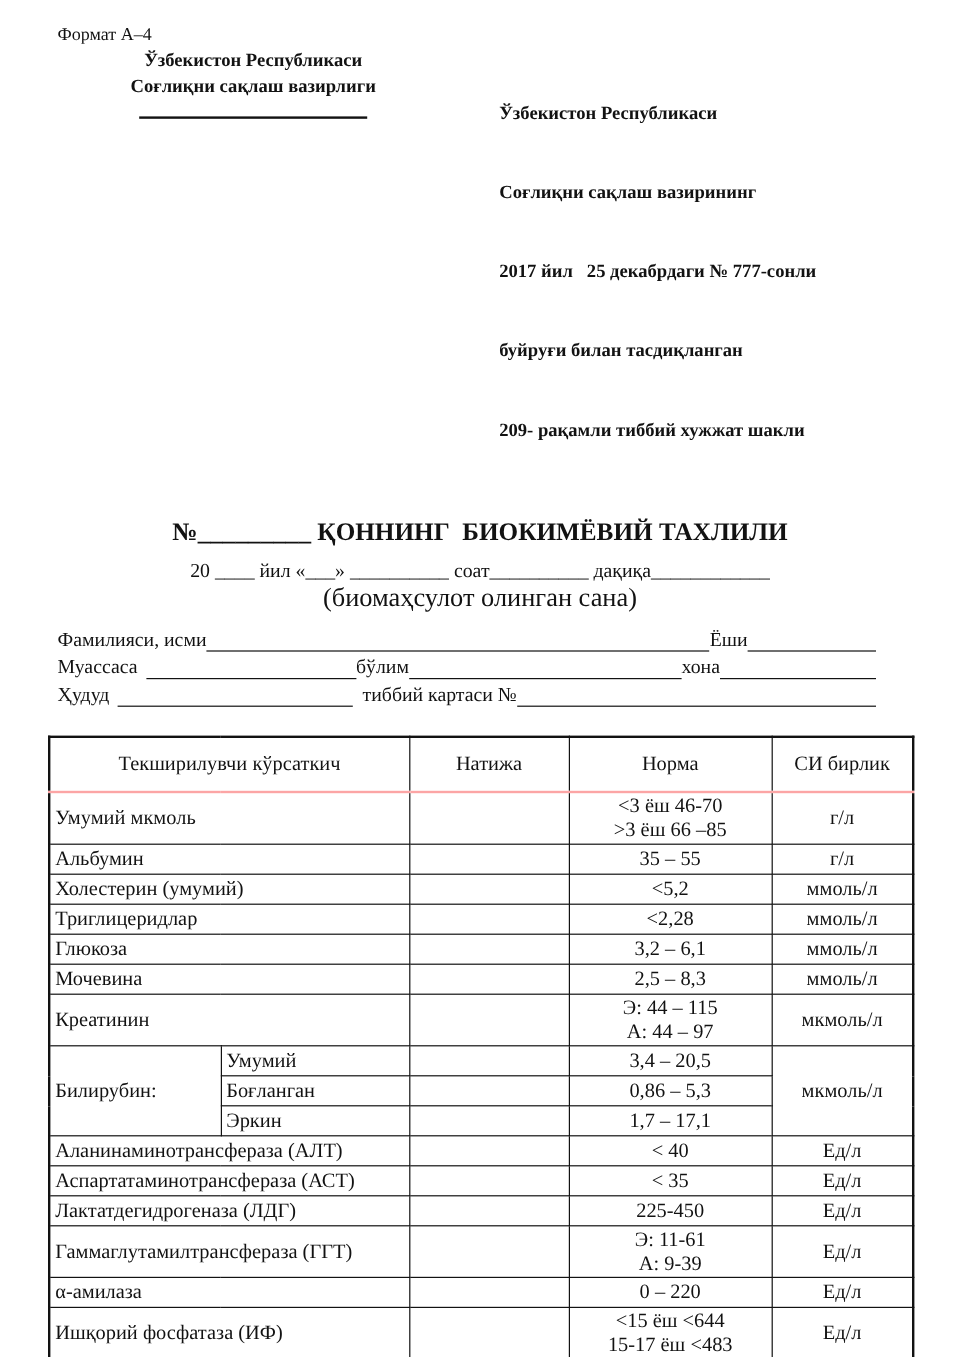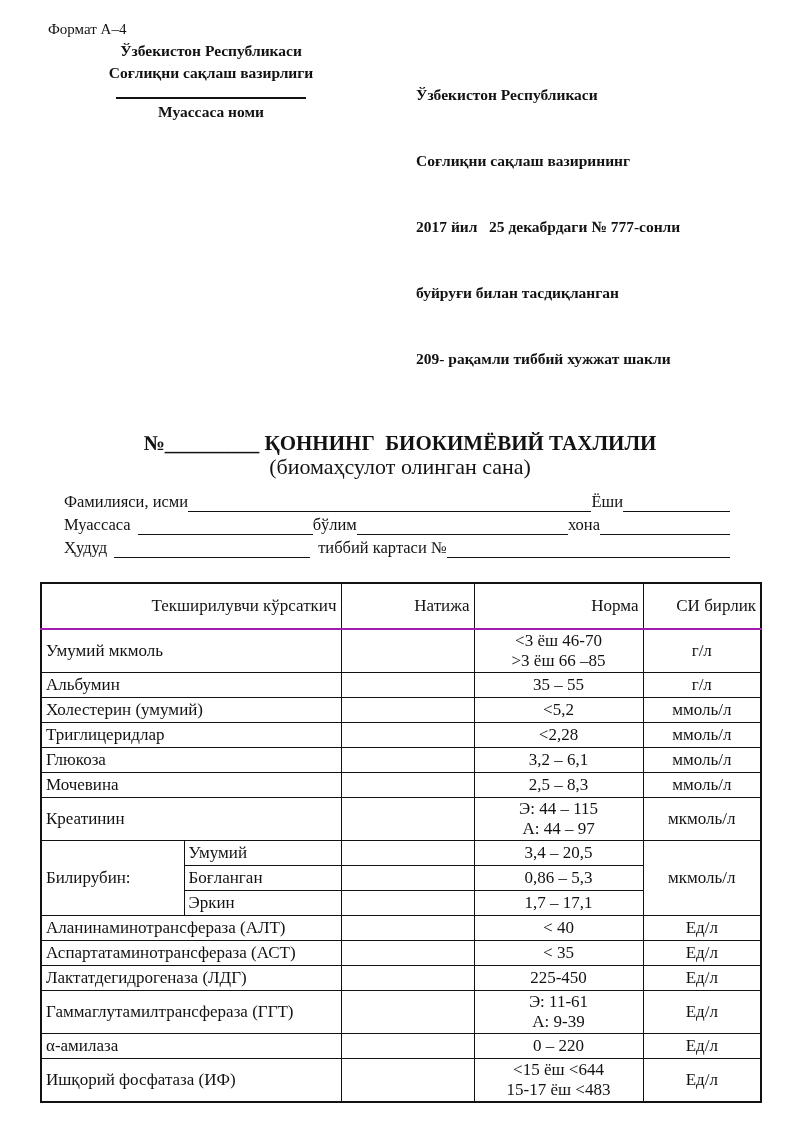--- a/index.html
+++ b/index.html
@@ -58,21 +58,21 @@
     line-height:22px;
     white-space:pre;
   }
   .date-subtitle{
     text-align:center;
     font-size:22px;
     line-height:22px;
   }
   .patient{
     margin-top:14px;
-    padding:0 70px 0 64px;
+    padding:0 70px 0 48px;
     font-size:16.5px;
   }
   .pline{
     display:flex;
     height:23px;
     white-space:pre;
   }
   .fill{
     border-bottom:1.4px solid #121212;
     align-self:flex-end;
@@ -90,52 +90,52 @@
   }
   table.results th, table.results td{
     border:1px solid #121212;
     padding:1px 4px;
     line-height:20px;
     height:22px;
     overflow:hidden;
   }
   table.results thead th{
     font-weight:normal;
-    text-align:right;
+    text-align:center;
     height:42px;
-    border-bottom:2px solid #a21caf;
+    border-bottom:2px solid #fca5a5;
   }
   td.name{text-align:left;padding-left:6px;}
   td.center, .norm-line{text-align:center;}
 </style>
 </head>
 <body>
 
 <div class="page">
 
   <div class="format-label">Формат А–4</div>
 
   <div class="header-cols">
     <div class="header-left">
       <div>Ўзбекистон Республикаси</div>
       <div>Соғлиқни сақлаш вазирлиги</div>
       <div class="org-underline"></div>
-      <div class="org-name">Муассаса номи</div>
     </div>
     <div class="header-right">
       <div>Ўзбекистон Республикаси</div>
       <div>Соғлиқни сақлаш вазирининг</div>
       <div>2017 йил   25 декабрдаги № 777-сонли</div>
       <div>буйруғи билан тасдиқланган</div>
       <div>209- рақамли тиббий хужжат шакли</div>
     </div>
   </div>
 
   <div class="doc-title">№_________ ҚОННИНГ  БИОКИМЁВИЙ ТАХЛИЛИ</div>
 
+  <div class="date-line">20 ____ йил «___» __________ соат__________ дақиқа____________</div>
   <div class="date-subtitle">(биомаҳсулот олинган сана)</div>
 
   <div class="patient">
     <div class="pline">
       <span>Фамилияси, исми</span><span class="fill grow"></span><span>Ёши</span><span class="fill" style="width:107px"></span>
     </div>
     <div class="pline">
       <span>Муассаса</span><span class="fill" style="width:175px;margin-left:7px"></span><span>бўлим</span><span class="fill grow"></span><span>хона</span><span class="fill" style="width:130px"></span>
     </div>
     <div class="pline">

